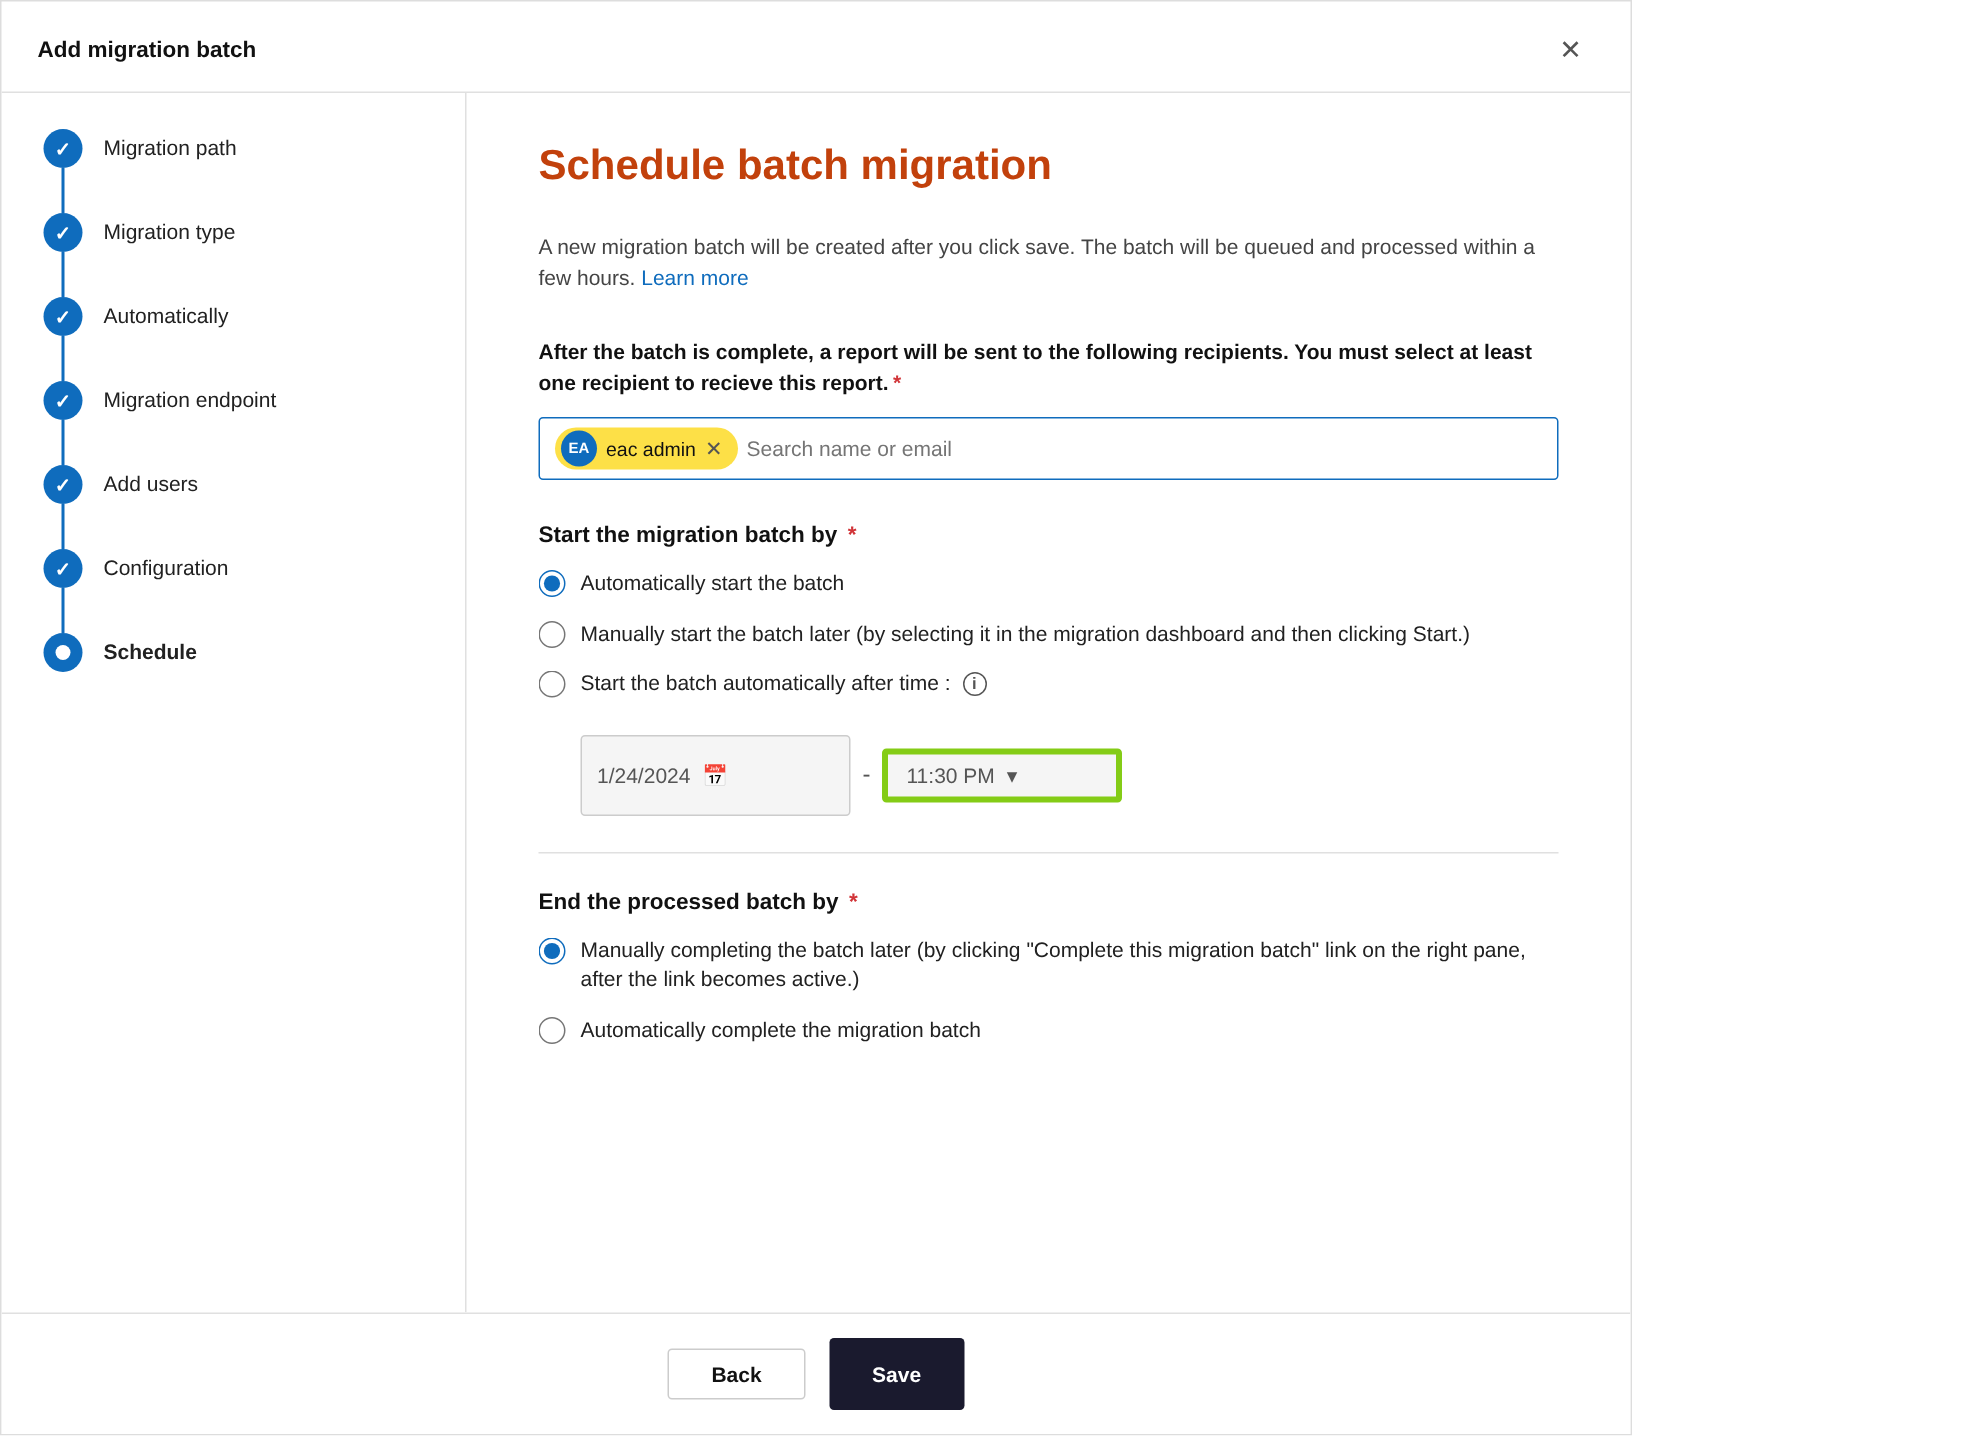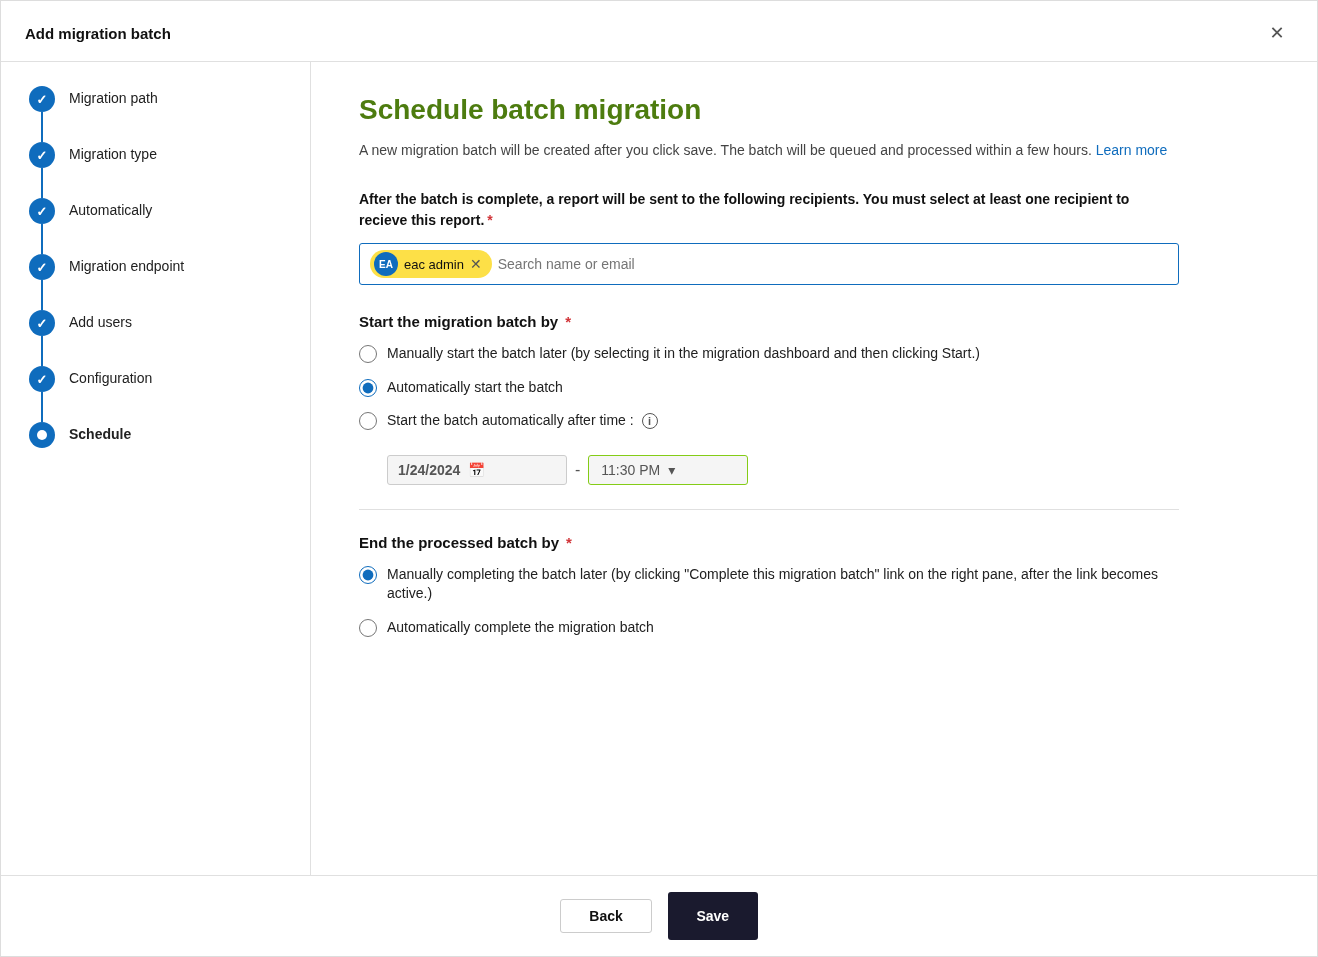--- a/index.html
+++ b/index.html
@@ -1,19 +1,19 @@
 <!DOCTYPE html>
 <html><head>
   <meta charset="utf-8">
   <style>
     * { box-sizing: border-box; margin: 0; padding: 0; }
     body { font-family: 'Segoe UI', Arial, sans-serif; font-size: 14px; background: #fff; color: #212121; }
 
     .dialog {
-      width: 1318px;
+      width: 1088px;
       height: 957px;
       background: #fff;
       display: flex;
       flex-direction: column;
       border: 1px solid #ddd;
       position: relative;
       overflow: hidden;
     }
 
     .dialog-header {
@@ -121,22 +121,22 @@
     
     .main-content {
       flex: 1;
       padding: 32px 48px 24px 48px;
       overflow-y: auto;
     }
 
     .section-title {
       font-size: 28px;
       font-weight: 700;
-      color: #4d7c0f;
-      margin-bottom: 14px;
+      color: #c2410c;
+      margin-bottom: 28px;
     }
 
     .info-text {
       font-size: 14px;
       color: #444;
       line-height: 1.5;
       margin-bottom: 28px;
       max-width: 820px;
     }
 
@@ -268,43 +268,42 @@
       margin-top: 10px;
       max-width: 620px;
     }
 
     .date-input-wrap {
       border: 1px solid #ccc;
       border-radius: 3px;
       background: #f5f5f5;
       display: flex;
       align-items: center;
-      padding: 6px 10px;
+      padding: 18px 10px;
       gap: 8px;
       min-width: 180px;
-      font-weight: bold;
     }
 
     .date-input-wrap span {
       font-size: 14px;
       color: #555;
     }
 
     .calendar-icon {
       color: #555;
       font-size: 16px;
     }
 
     .dash {
       font-size: 16px;
       color: #555;
     }
 
     .time-select-wrap {
-      border: 1px solid #84cc16;
+      border: 4px solid #84cc16;
       border-radius: 3px;
       background: #f5f5f5;
       display: flex;
       align-items: center;
       padding: 6px 12px;
       gap: 8px;
       min-width: 160px;
     }
 
     .time-select-wrap span {
@@ -495,27 +494,27 @@
       </div>
 
       <div class="section-subtitle required-label">
         <span>Start the migration batch by</span>
         <span class="required-star">*</span>
       </div>
 
       <div class="radio-group">
 
         <label class="radio-option">
+          <input type="radio" class="radio-input" name="start-batch" checked="" style="">
+          <span class="radio-label">Automatically start the batch</span>
+        </label>
+
+        <label class="radio-option">
           <input type="radio" class="radio-input" name="start-batch" style="">
           <span class="radio-label">Manually start the batch later (by selecting it in the migration dashboard and then clicking Start.)</span>
-        </label>
-
-        <label class="radio-option">
-          <input type="radio" class="radio-input" name="start-batch" checked="" style="">
-          <span class="radio-label">Automatically start the batch</span>
         </label>
 
         <label class="radio-option">
           <input type="radio" class="radio-input" name="start-batch" style="">
           <span class="radio-label">
             <span>Start the batch automatically after time :</span>
             <span class="info-icon">i</span>
           </span>
         </label>
 

